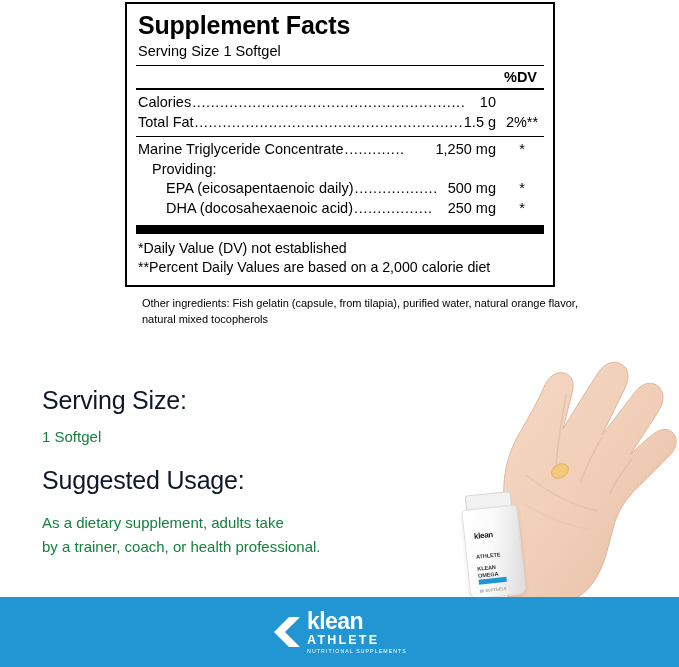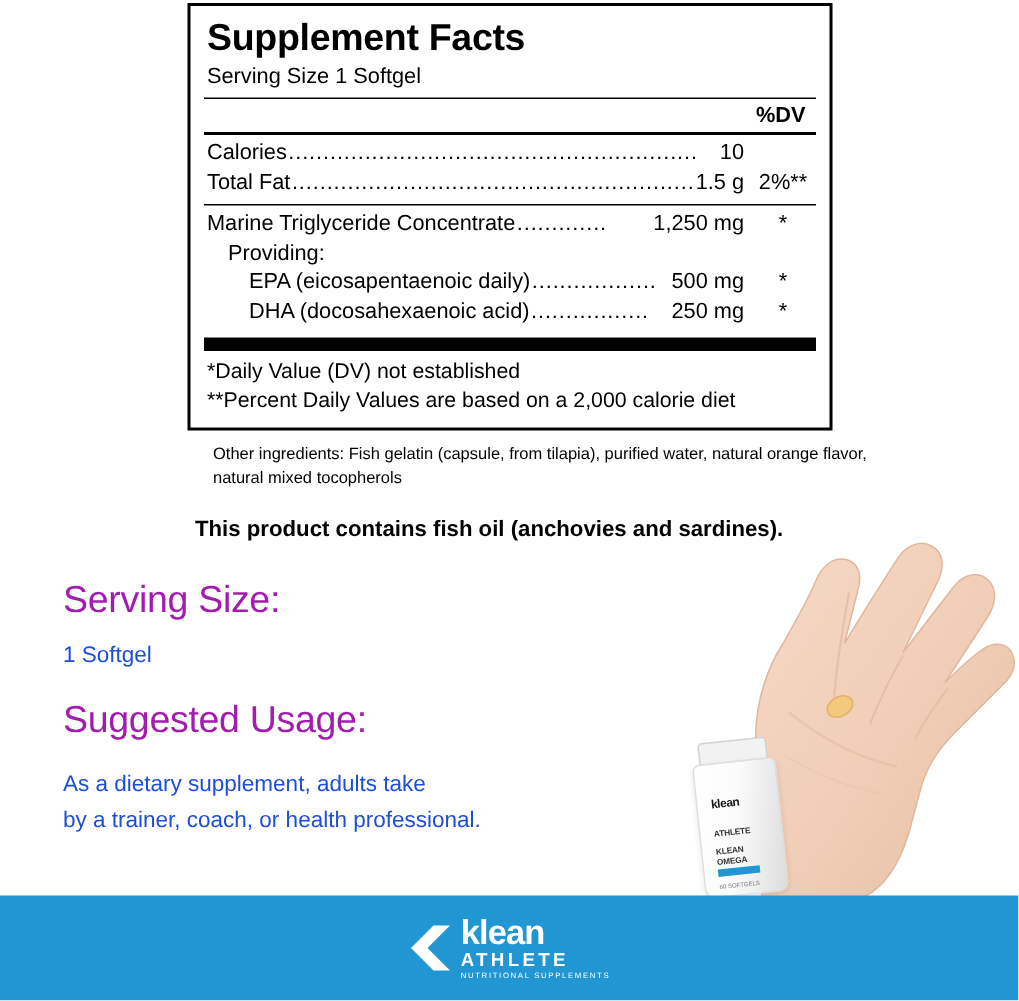--- a/index.html
+++ b/index.html
@@ -100,30 +100,30 @@
     top: 343px;
     width: 460px;
     font-size: 14.8px;
     font-weight: bold;
     line-height: 1.4;
   }
 
   
   .h-blue {
     position: absolute;
-    color: #a21caf;
+    color: #0f172a;
     font-size: 25px;
     font-weight: normal;
     letter-spacing: -0.2px;
   }
   .h-serving { left: 42px; top: 386px; }
   .h-usage   { left: 42px; top: 466px; }
   .body-blue {
     position: absolute;
-    color: #1d4ed8;
+    color: #15803d;
     font-size: 15px;
     line-height: 1.62;
   }
   .b-serving { left: 42px; top: 425px; }
   .b-usage   { left: 42px; top: 511px; width: 380px; }
 
   
   .photo {
     position: absolute;
     left: 430px;
@@ -282,21 +282,20 @@
     </div>
 
     <div style="height:6px"></div>
     <div class="rule-thick"></div>
 
     <div class="sf-foot">*Daily Value (DV) not established</div>
     <div class="sf-foot" style="padding-top:0">**Percent Daily Values are based on a 2,000 calorie diet</div>
   </div>
 
   <div class="other-ing">Other ingredients:  Fish gelatin (capsule, from tilapia), purified water, natural orange flavor, natural mixed tocopherols</div>
-  <div class="contains">This product contains fish oil (anchovies and sardines).</div>
 
   <div class="h-blue h-serving">Serving Size:</div>
   <div class="body-blue b-serving">1 Softgel</div>
 
   <div class="h-blue h-usage">Suggested Usage:</div>
   <div class="body-blue b-usage">
     <div>As a dietary supplement, adults take</div>
     <div>by a trainer, coach, or health professional.</div>
   </div>
 

